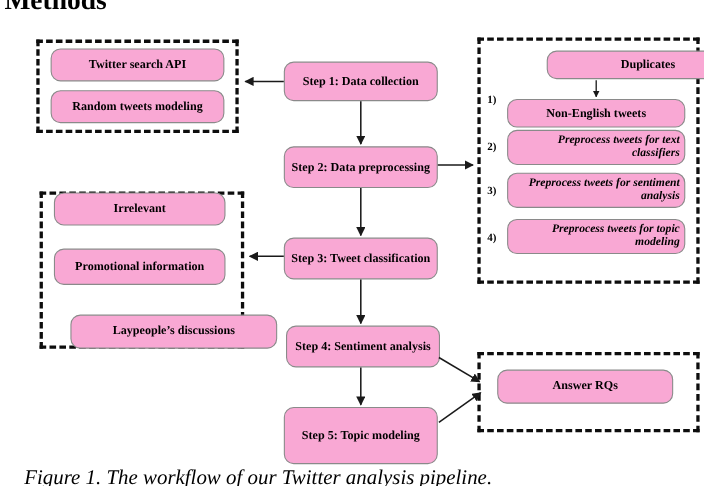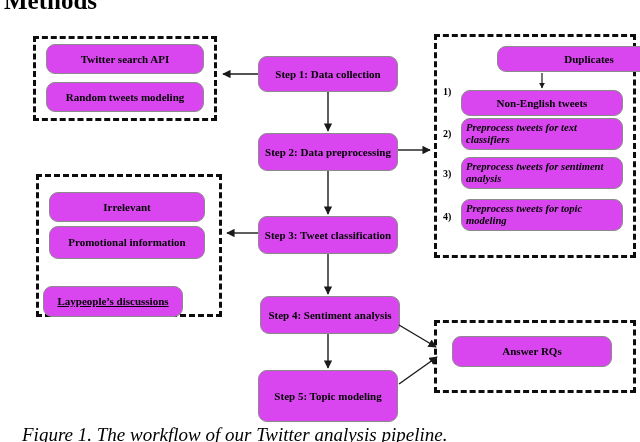--- a/index.html
+++ b/index.html
@@ -49,25 +49,25 @@
     background: #ffffff;
     box-sizing: border-box;
   }
 
   
   .node {
     position: absolute;
     box-sizing: border-box;
     border: 1.2px solid #8a8a8a;
     border-radius: 9px;
-    background: #d946ef;
+    background: #f9a8d4;
     display: flex;
     align-items: center;
     justify-content: center;
-    text-align: left;
+    text-align: right;
     font-family: "Liberation Serif", "DejaVu Serif", serif;
     font-weight: bold;
     font-size: 11px;
     line-height: 1.12;
     color: #000000;
     padding: 0 4px;
   }
   .node.two-line { font-size: 10.6px; font-style: italic; }
 
   
@@ -96,23 +96,23 @@
 
   <div id="section-title">Methods</div>
 
   <div class="dashed-panel" style="left:33px; top:36px; width:184px; height:85px;">
   </div>
   <div class="node" style="left:46px; top:44px; width:158px; height:30px;">Twitter search API</div>
   <div class="node" style="left:46px; top:82px; width:158px; height:30px;">Random tweets modeling</div>
 
   <div class="dashed-panel" style="left:36px; top:174px; width:186px; height:143px;">
   </div>
-  <div class="node" style="left:49px; top:192px; width:156px; height:30px;">Irrelevant</div>
+  <div class="node" style="left:49px; top:175px; width:156px; height:30px;">Irrelevant</div>
   <div class="node" style="left:49px; top:226px; width:156px; height:33px;">Promotional information</div>
-  <div class="node" style="left:43px; top:286px; width:140px; height:31px;text-decoration:underline;">Laypeople’s discussions</div>
+  <div class="node" style="left:64px; top:286px; width:188px; height:31px;">Laypeople’s discussions</div>
 
   <div class="node" style="left:258px; top:56px; width:140px; height:36px;">Step 1: Data collection</div>
   <div class="node" style="left:258px; top:133px; width:140px; height:38px;">Step 2: Data preprocessing</div>
   <div class="node" style="left:258px; top:216px; width:140px; height:38px;">Step 3: Tweet classification</div>
   <div class="node" style="left:260px; top:296px; width:140px; height:38px;">Step 4: Sentiment analysis</div>
   <div class="node" style="left:258px; top:370px; width:140px; height:52px;">Step 5: Topic modeling</div>
 
   <div class="dashed-panel" style="left:434px; top:34px; width:202px; height:224px;">
   </div>
 

